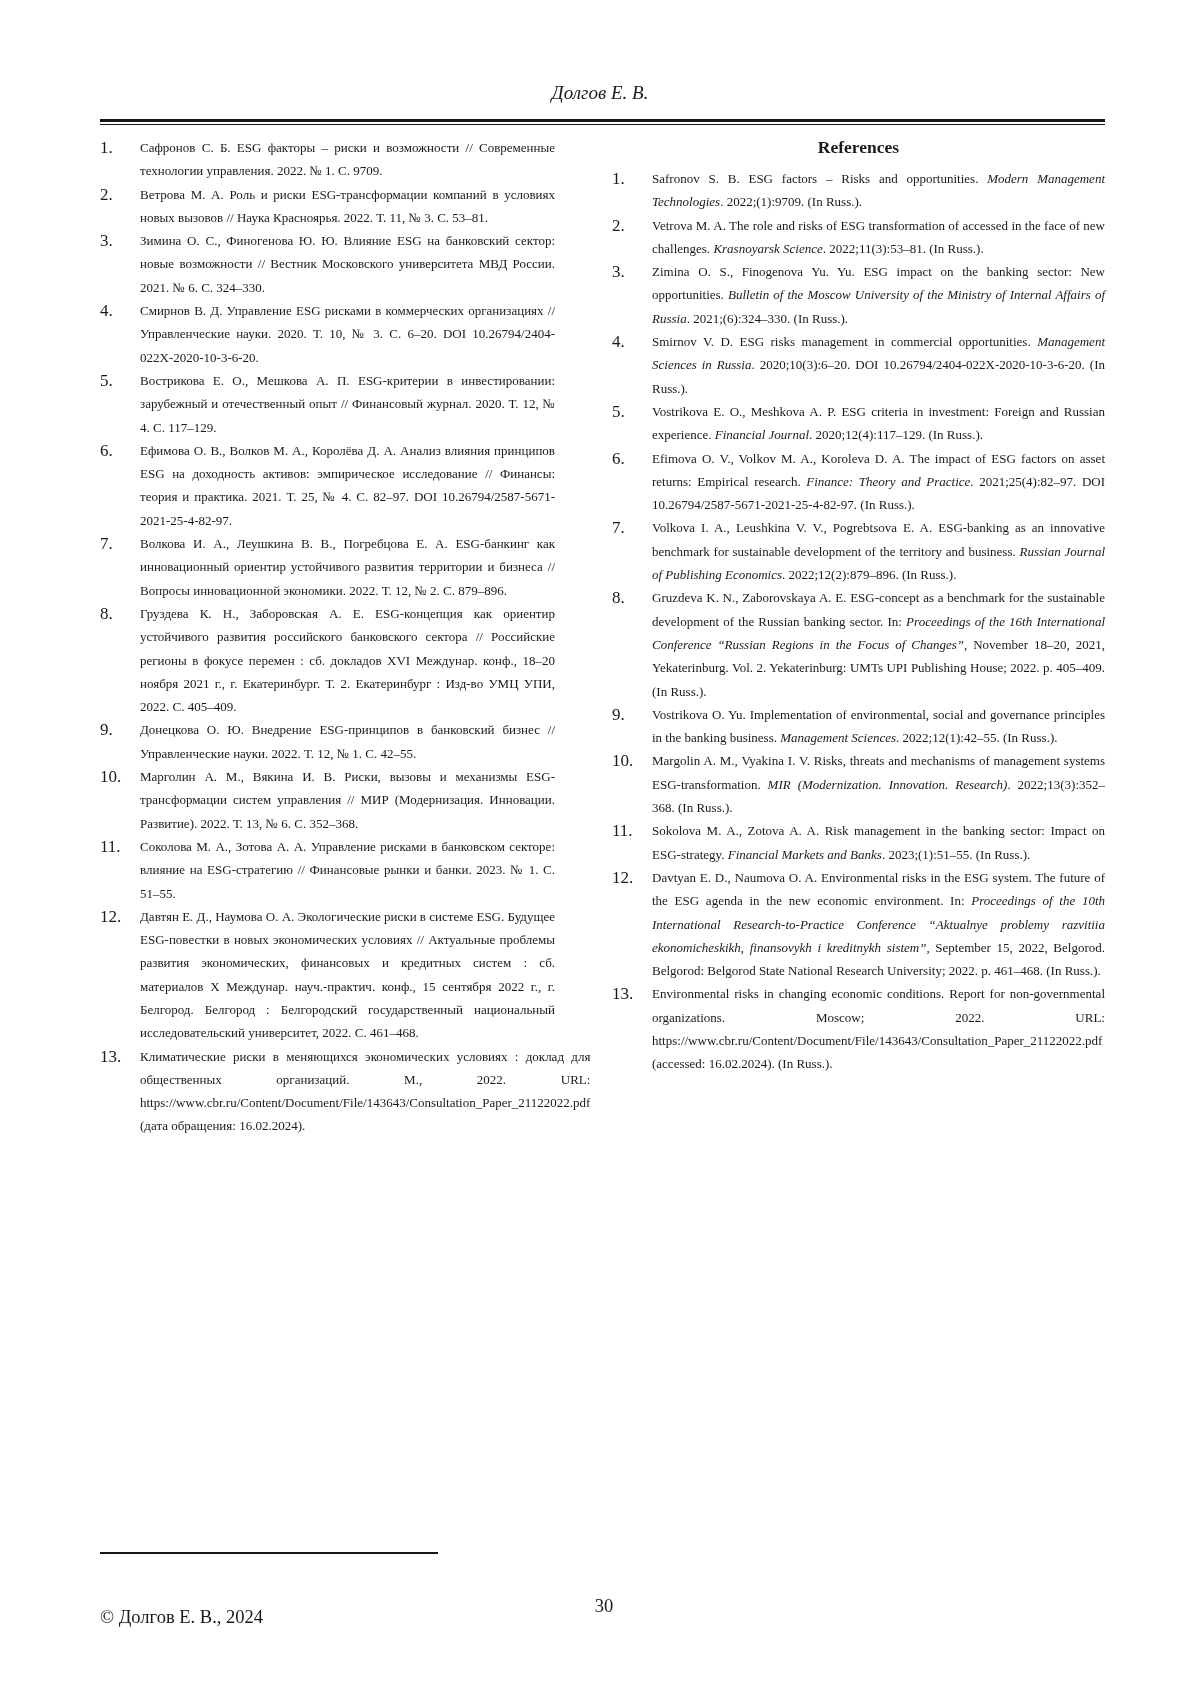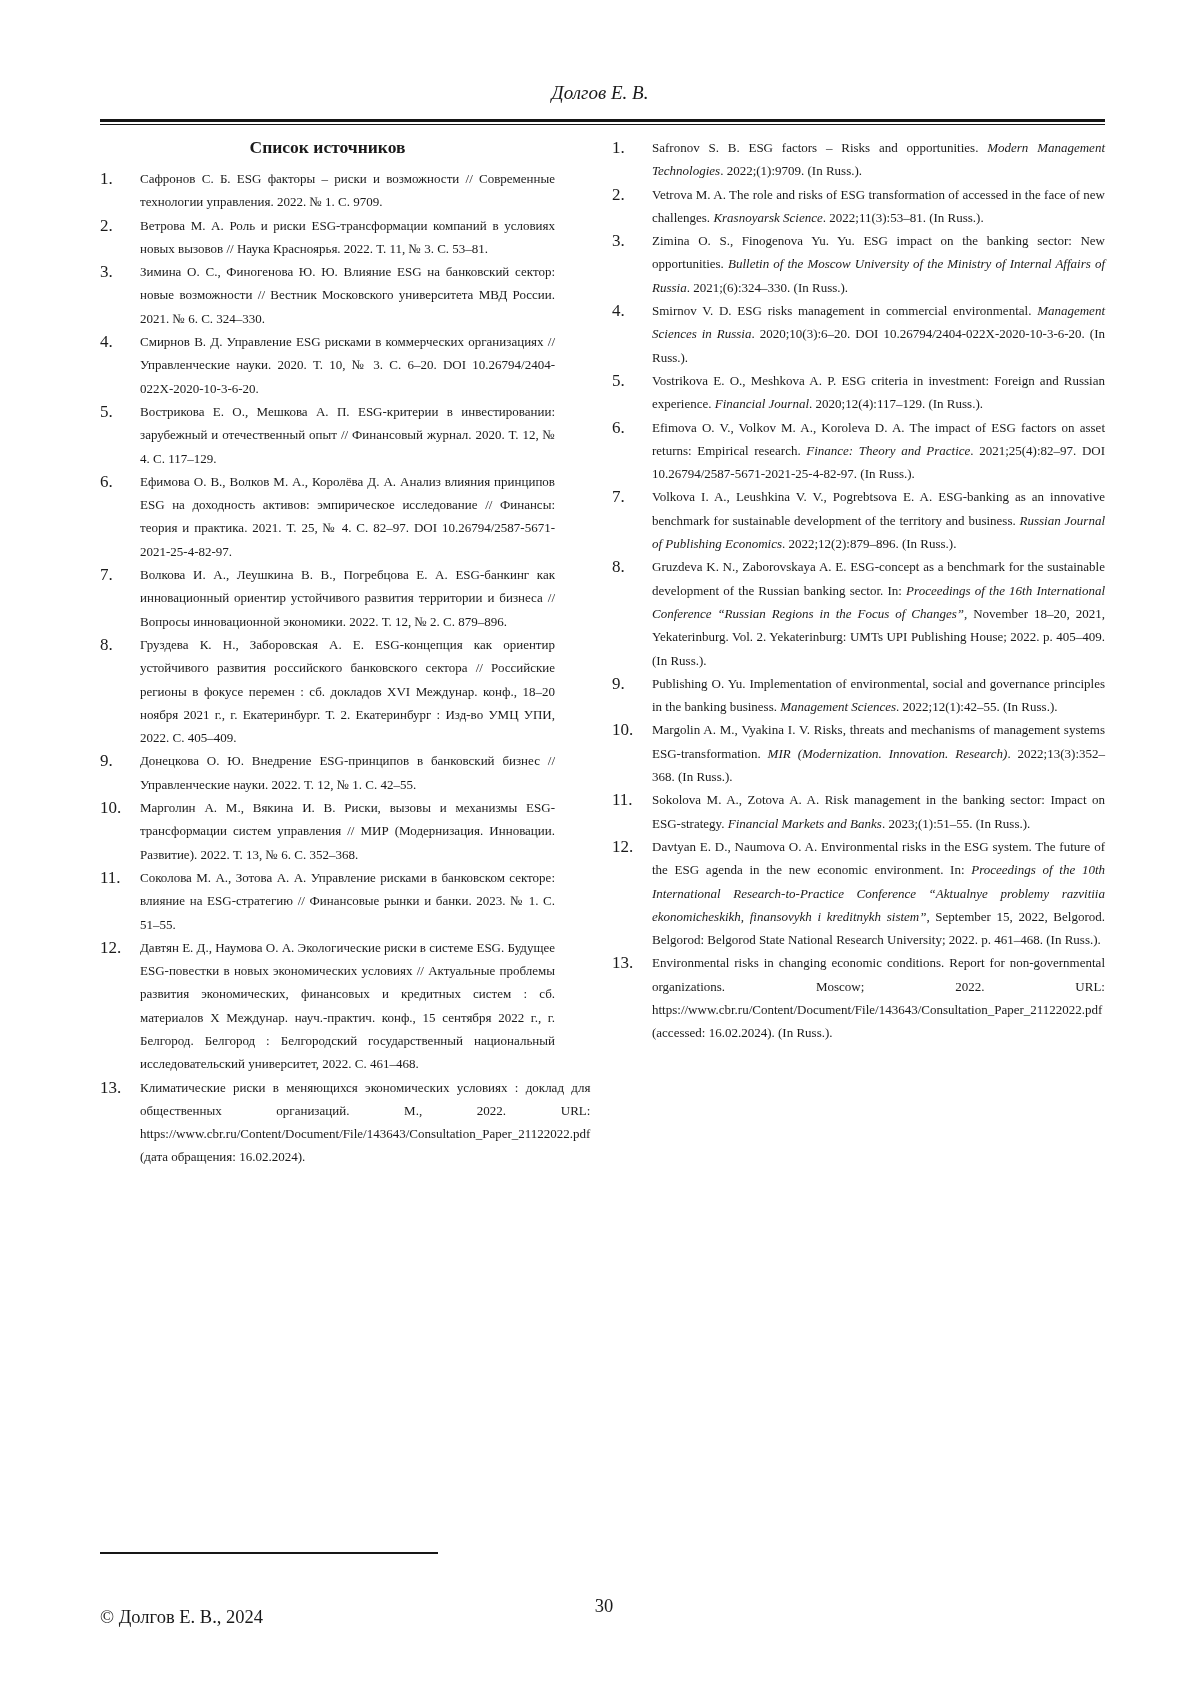--- a/index.html
+++ b/index.html
@@ -89,21 +89,20 @@
 </head>
 <body>
 
 <div class="page">
 
   <div class="hdr-author">Долгов Е. В.</div>
   <div class="header-rule"></div>
 
   <div class="columns">
     <section class="col col-left" lang="ru">
-      <h2>Список источников</h2>
       <div id="sources-list">
           <div class="ref-item">
             <div class="ref-num">1.</div>
             <div class="ref-text"><span>Сафронов С. Б. ESG факторы – риски и возможности // Современные технологии управления. 2022. № 1. С. 9709.</span></div>
           </div>
           <div class="ref-item">
             <div class="ref-num">2.</div>
             <div class="ref-text"><span>Ветрова М. А. Роль и риски ESG-трансформации компаний в условиях новых вызовов // Наука Красноярья. 2022. Т. 11, № 3. С. 53–81.</span></div>
           </div>
           <div class="ref-item">
@@ -146,56 +145,57 @@
             <div class="ref-num">12.</div>
             <div class="ref-text"><span>Давтян Е. Д., Наумова О. А. Экологические риски в системе ESG. Будущее ESG-повестки в новых экономических условиях // Актуальные проблемы развития экономических, финансовых и кредитных систем : сб. материалов X Междунар. науч.-практич. конф., 15 сентября 2022 г., г. Белгород. Белгород : Белгородский государственный национальный исследовательский университет, 2022. С. 461–468.</span></div>
           </div>
           <div class="ref-item">
             <div class="ref-num">13.</div>
             <div class="ref-text"><span>Климатические риски в меняющихся экономических условиях : доклад для общественных организаций. М., 2022. URL: https://www.cbr.ru/Content/Document/File/143643/Consultation_Paper_21122022.pdf (дата обращения: 16.02.2024).</span></div>
           </div>
         </div>
     </section>
     <section class="col col-right" lang="en">
+      <h2>References</h2>
       <div id="references-list">
           <div class="ref-item">
             <div class="ref-num">1.</div>
             <div class="ref-text"><span>Safronov S. B. ESG factors – Risks and opportunities. </span><span class="it">Modern Management Technologies</span><span>. 2022;(1):9709. (In Russ.).</span></div>
           </div>
           <div class="ref-item">
             <div class="ref-num">2.</div>
             <div class="ref-text"><span>Vetrova M. A. The role and risks of ESG transformation of accessed in the face of new challenges. </span><span class="it">Krasnoyarsk Science</span><span>. 2022;11(3):53–81. (In Russ.).</span></div>
           </div>
           <div class="ref-item">
             <div class="ref-num">3.</div>
             <div class="ref-text"><span>Zimina O. S., Finogenova Yu. Yu. ESG impact on the banking sector: New opportunities. </span><span class="it">Bulletin of the Moscow University of the Ministry of Internal Affairs of Russia</span><span>. 2021;(6):324–330. (In Russ.).</span></div>
           </div>
           <div class="ref-item">
             <div class="ref-num">4.</div>
-            <div class="ref-text"><span>Smirnov V. D. ESG risks management in commercial environmental. </span><span class="it">Management Sciences in Russia</span><span>. 2020;10(3):6–20. DOI 10.26794/2404-022X-2020-10-3-6-20. (In Russ.).</span></div>
+            <div class="ref-text"><span>Smirnov V. D. ESG risks management in commercial opportunities. </span><span class="it">Management Sciences in Russia</span><span>. 2020;10(3):6–20. DOI 10.26794/2404-022X-2020-10-3-6-20. (In Russ.).</span></div>
           </div>
           <div class="ref-item">
             <div class="ref-num">5.</div>
             <div class="ref-text"><span>Vostrikova E. O., Meshkova A. P. ESG criteria in investment: Foreign and Russian experience. </span><span class="it">Financial Journal</span><span>. 2020;12(4):117–129. (In Russ.).</span></div>
           </div>
           <div class="ref-item">
             <div class="ref-num">6.</div>
             <div class="ref-text"><span>Efimova O. V., Volkov M. A., Koroleva D. A. The impact of ESG factors on asset returns: Empirical research. </span><span class="it">Finance: Theory and Practice</span><span>. 2021;25(4):82–97. DOI 10.26794/2587-5671-2021-25-4-82-97. (In Russ.).</span></div>
           </div>
           <div class="ref-item">
             <div class="ref-num">7.</div>
             <div class="ref-text"><span>Volkova I. A., Leushkina V. V., Pogrebtsova E. A. ESG-banking as an innovative benchmark for sustainable development of the territory and business. </span><span class="it">Russian Journal of Publishing Economics</span><span>. 2022;12(2):879–896. (In Russ.).</span></div>
           </div>
           <div class="ref-item">
             <div class="ref-num">8.</div>
             <div class="ref-text"><span>Gruzdeva K. N., Zaborovskaya A. E. ESG-concept as a benchmark for the sustainable development of the Russian banking sector. In: </span><span class="it">Proceedings of the 16th International Conference “Russian Regions in the Focus of Changes”</span><span>, November 18–20, 2021, Yekaterinburg. Vol. 2. Yekaterinburg: UMTs UPI Publishing House; 2022. p. 405–409. (In Russ.).</span></div>
           </div>
           <div class="ref-item">
             <div class="ref-num">9.</div>
-            <div class="ref-text"><span>Publishing O. Yu. Implementation of environmental, social and governance principles in the banking business. </span><span class="it">Management Sciences</span><span>. 2022;12(1):42–55. (In Russ.).</span></div>
+            <div class="ref-text"><span>Vostrikova O. Yu. Implementation of environmental, social and governance principles in the banking business. </span><span class="it">Management Sciences</span><span>. 2022;12(1):42–55. (In Russ.).</span></div>
           </div>
           <div class="ref-item">
             <div class="ref-num">10.</div>
             <div class="ref-text"><span>Margolin A. M., Vyakina I. V. Risks, threats and mechanisms of management systems ESG-transformation. </span><span class="it">MIR (Modernization. Innovation. Research)</span><span>. 2022;13(3):352–368. (In Russ.).</span></div>
           </div>
           <div class="ref-item">
             <div class="ref-num">11.</div>
             <div class="ref-text"><span>Sokolova M. A., Zotova A. A. Risk management in the banking sector: Impact on ESG-strategy. </span><span class="it">Financial Markets and Banks</span><span>. 2023;(1):51–55. (In Russ.).</span></div>
           </div>
           <div class="ref-item">

